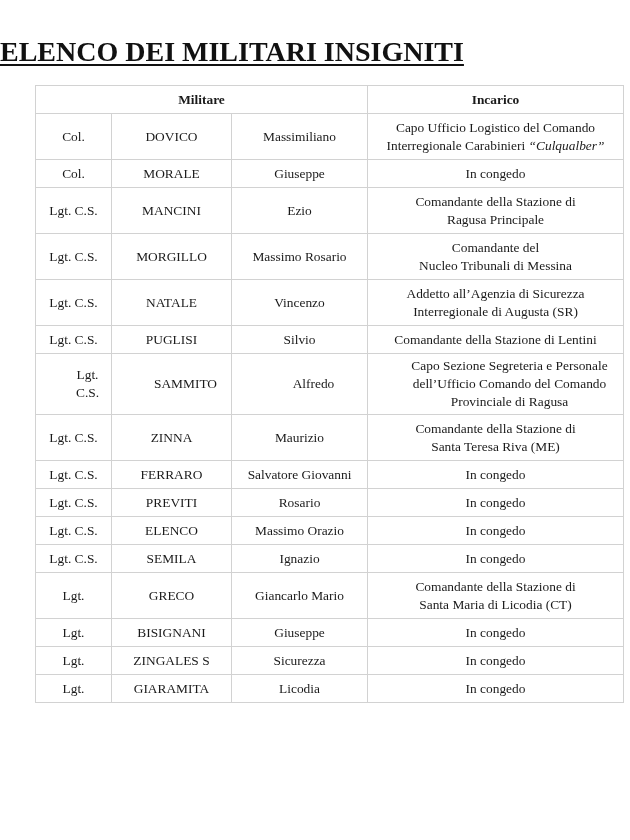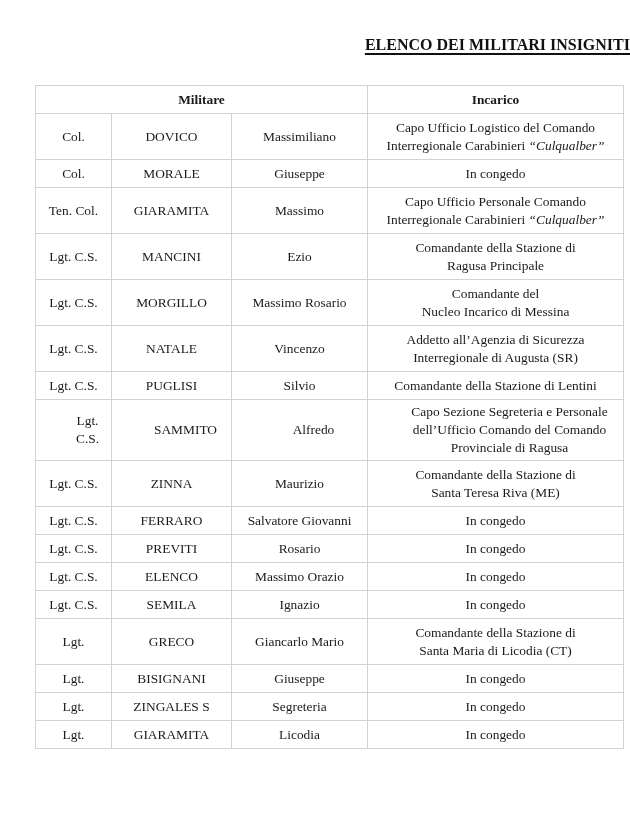--- a/index.html
+++ b/index.html
@@ -2,21 +2,21 @@
 <html><head>
   <meta charset="utf-8">
   <style>
     html, body { margin: 0; padding: 0; background: #ffffff; }
     body {
       width: 630px; height: 840px; position: relative; overflow: hidden;
       font-family: "Liberation Serif", "DejaVu Serif", serif; color: #1a1a1a;
     }
     .title {
       position: absolute; left: 0; right: 0; top: 36px;
-      text-align: right; font-weight: bold; font-size: 16px;
+      text-align: left; font-weight: bold; font-size: 28px;
       text-decoration: underline; text-decoration-thickness: 2px; text-underline-offset: 3px;
       letter-spacing: 0px; color: #111;
     }
     table {
       position: absolute; left: 35px; top: 85px;
       width: 588px; border-collapse: collapse; table-layout: fixed;
       font-size: 13.4px;
     }
     td, th {
       border: 1.5px solid #d2d2d2; text-align: center; vertical-align: middle;
@@ -59,44 +59,35 @@
       </tr>
       <tr class="r1">
         <td>Col.</td>
         <td>MORALE</td>
         <td>Giuseppe</td>
         <td>
           <span class="line"><span>In congedo</span></span>
         </td>
       </tr>
       <tr class="r2">
-        <td>Ten. Col.</td>
-        <td>GIARAMITA</td>
-        <td>Massimo</td>
-        <td>
-          <span class="line"><span>Capo Ufficio Personale Comando</span></span>
-          <span class="line"><span>Interregionale Carabinieri</span> <span class="it">“Culqualber”</span></span>
-        </td>
-      </tr>
-      <tr class="r2">
         <td>Lgt. C.S.</td>
         <td>MANCINI</td>
         <td>Ezio</td>
         <td>
           <span class="line"><span>Comandante della Stazione di</span></span>
           <span class="line"><span>Ragusa Principale</span></span>
         </td>
       </tr>
       <tr class="r2">
         <td>Lgt. C.S.</td>
         <td>MORGILLO</td>
         <td>Massimo Rosario</td>
         <td>
           <span class="line"><span>Comandante del</span></span>
-          <span class="line"><span>Nucleo Incarico di Messina</span></span>
+          <span class="line"><span>Nucleo Tribunali di Messina</span></span>
         </td>
       </tr>
       <tr class="r2">
         <td>Lgt. C.S.</td>
         <td>NATALE</td>
         <td>Vincenzo</td>
         <td>
           <span class="line"><span>Addetto all’Agenzia di Sicurezza</span></span>
           <span class="line"><span>Interregionale di Augusta (SR)</span></span>
         </td>
@@ -173,21 +164,21 @@
         <td>Lgt.</td>
         <td>BISIGNANI</td>
         <td>Giuseppe</td>
         <td>
           <span class="line"><span>In congedo</span></span>
         </td>
       </tr>
       <tr class="r1">
         <td>Lgt.</td>
         <td>ZINGALES S</td>
-        <td>Segreteria</td>
+        <td>Sicurezza</td>
         <td>
           <span class="line"><span>In congedo</span></span>
         </td>
       </tr>
       <tr class="r1">
         <td>Lgt.</td>
         <td>GIARAMITA</td>
         <td>Licodia</td>
         <td>
           <span class="line"><span>In congedo</span></span>

